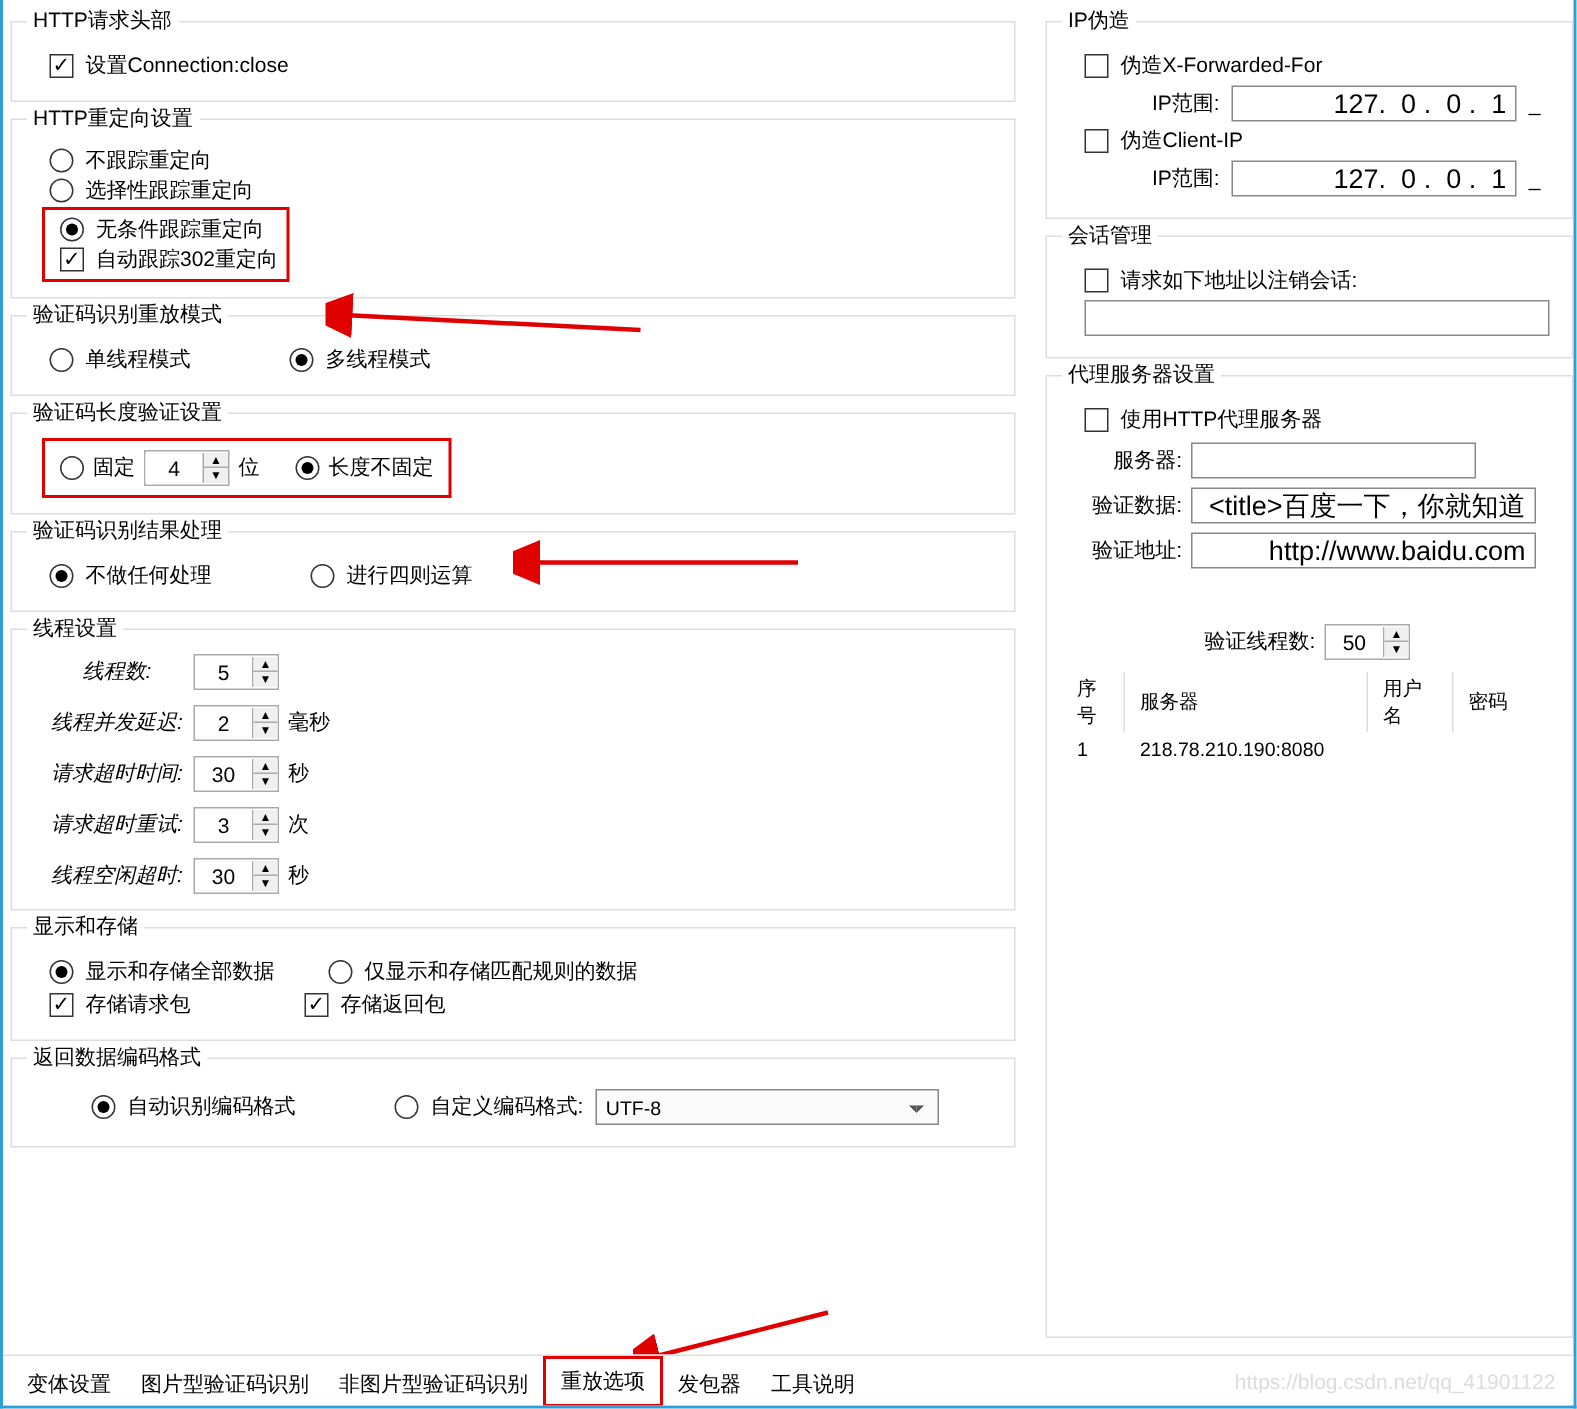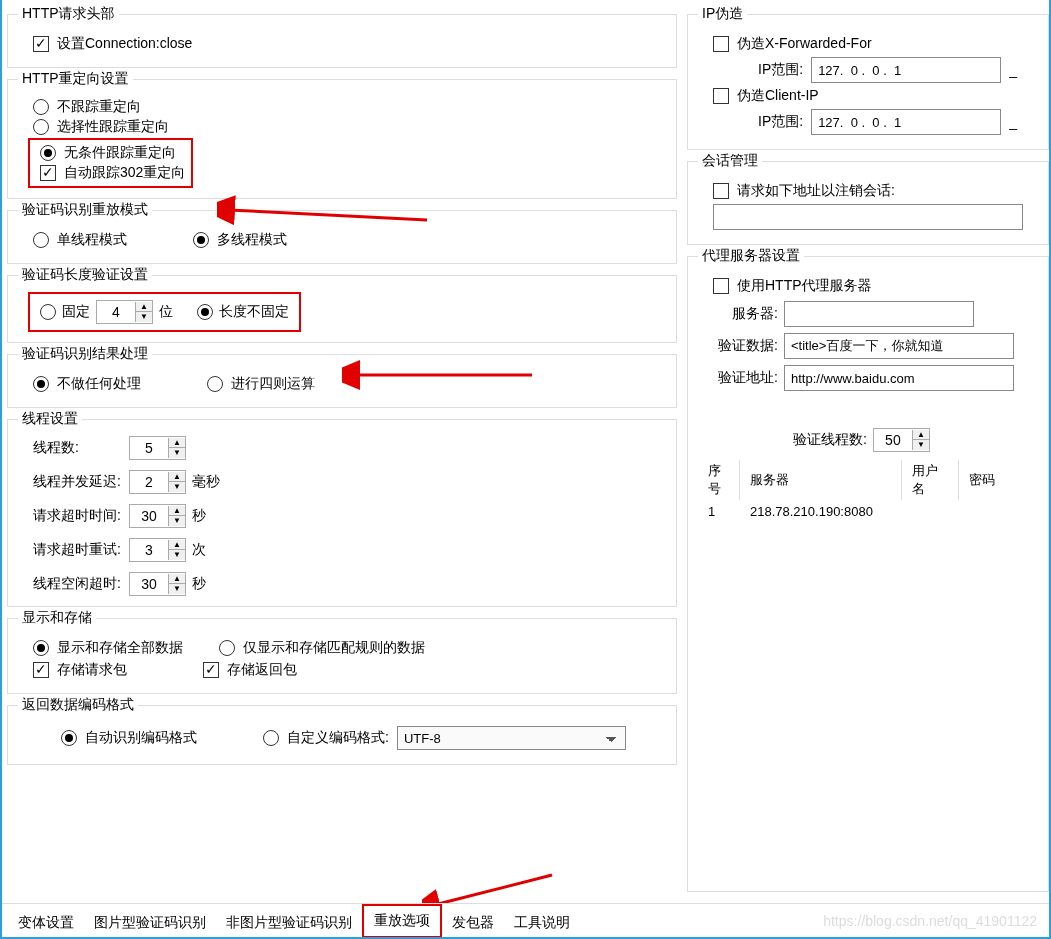--- a/index.html
+++ b/index.html
@@ -10,21 +10,21 @@
     width: 1051px;
     height: 939px;
     overflow: hidden;
     position: relative;
     border: 2px solid #2e9fd8;
     border-top: none;
   }
   .main-container {
     display: flex;
     height: calc(100% - 40px);
-    gap: 10px;
+    gap: 20px;
     padding: 5px 0 5px 5px;
   }
   .left-panel { flex: 0 0 670px; display: flex; flex-direction: column; gap: 2px; }
   .right-panel { flex: 1; display: flex; flex-direction: column; gap: 2px; }
   fieldset {
     border: 1px solid #dddddd;
     padding: 8px 10px 10px 10px;
     margin: 0;
   }
   legend {
@@ -52,31 +52,31 @@
   }
   .spinner input {
     border: none; width: 38px; text-align: center; font-size: 14px; height: 20px; outline: none; font-family: inherit;
   }
   .spinner .btns { display: flex; flex-direction: column; border-left: 1px solid #aaa; }
   .spinner .btns span {
     width: 16px; height: 10px; font-size: 8px; text-align: center; line-height: 10px; cursor: pointer; background: #f0f0f0; border-bottom: 1px solid #aaa;
   }
   .spinner .btns span:last-child { border-bottom: none; }
   .text-input {
-    border: 1px solid #888; height: 24px; padding: 12px 6px; font-size: 13px; font-family: inherit; background: #fff;
+    border: 1px solid #888; height: 24px; padding: 0 6px; font-size: 18px; font-family: inherit; background: #fff; text-align: right;
   }
   .wide-input { width: 190px; }
   .full-input { width: 310px; }
   select {
     border: 1px solid #888; background: #fafafa; height: 24px; padding: 0 20px 0 6px; font-size: 13px; font-family: inherit; appearance: none;
     background-image: linear-gradient(45deg, transparent 50%, #555 50%), linear-gradient(135deg, #555 50%, transparent 50%);
     background-position: calc(100% - 14px) 10px, calc(100% - 9px) 10px; background-size: 5px 5px, 5px 5px; background-repeat: no-repeat;
     width: 229px;
   }
-  .label-col { width: 90px; text-align: left; display: inline-block; }
+  .label-col { width: 90px; text-align: center; display: inline-block; font-style: italic; }
   .redbox { border: 2px solid #e00000; padding: 1px 2px; }
   .arrow-svg { position: absolute; pointer-events: none; }
   .tabs {
     position: absolute; bottom: 0; left: 0; right: 0; height: 34px; display: flex; align-items: flex-end;
     padding-left: 6px; background: #fff; border-top: 1px solid #ddd;
   }
   .tab {
     padding: 6px 10px; font-size: 14px; border-top: 1px solid transparent; cursor: pointer; position: relative; top: 1px;
   }
   .redbox-tab { border: 2px solid #e00000 !important; }

